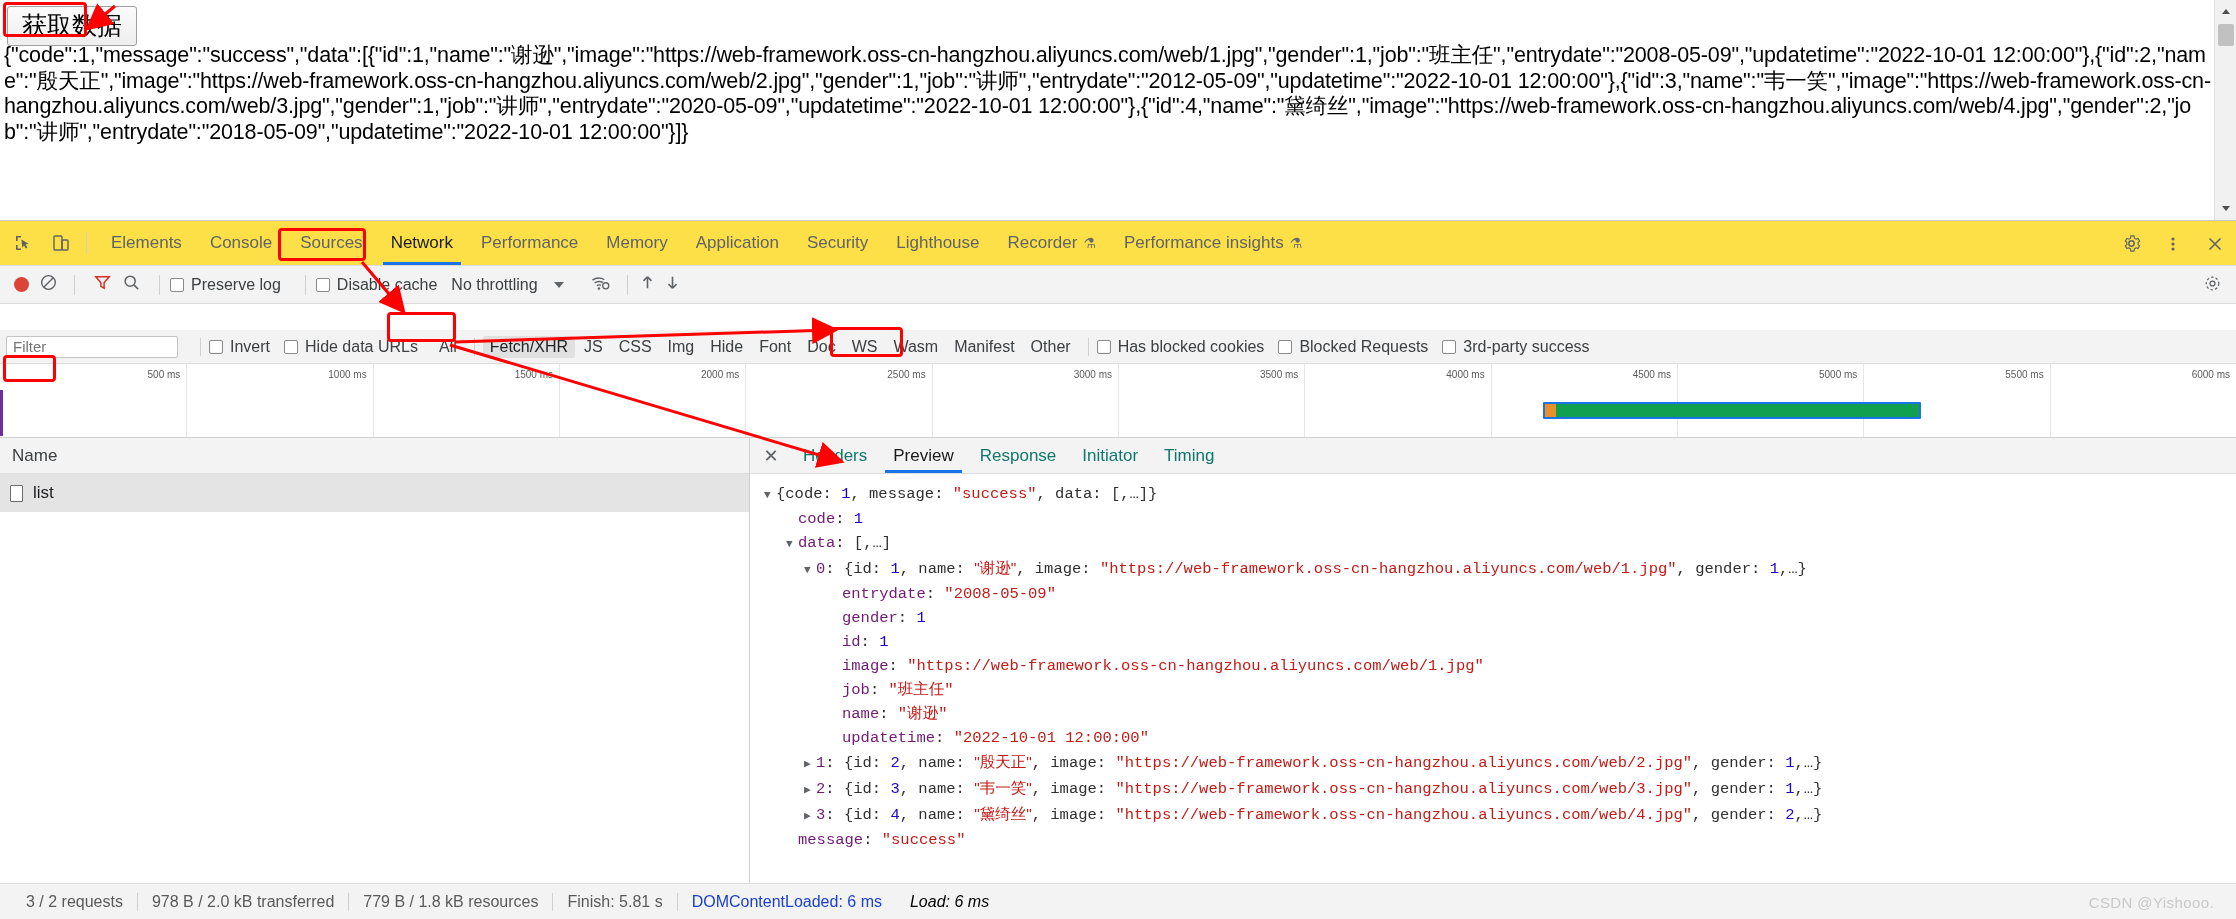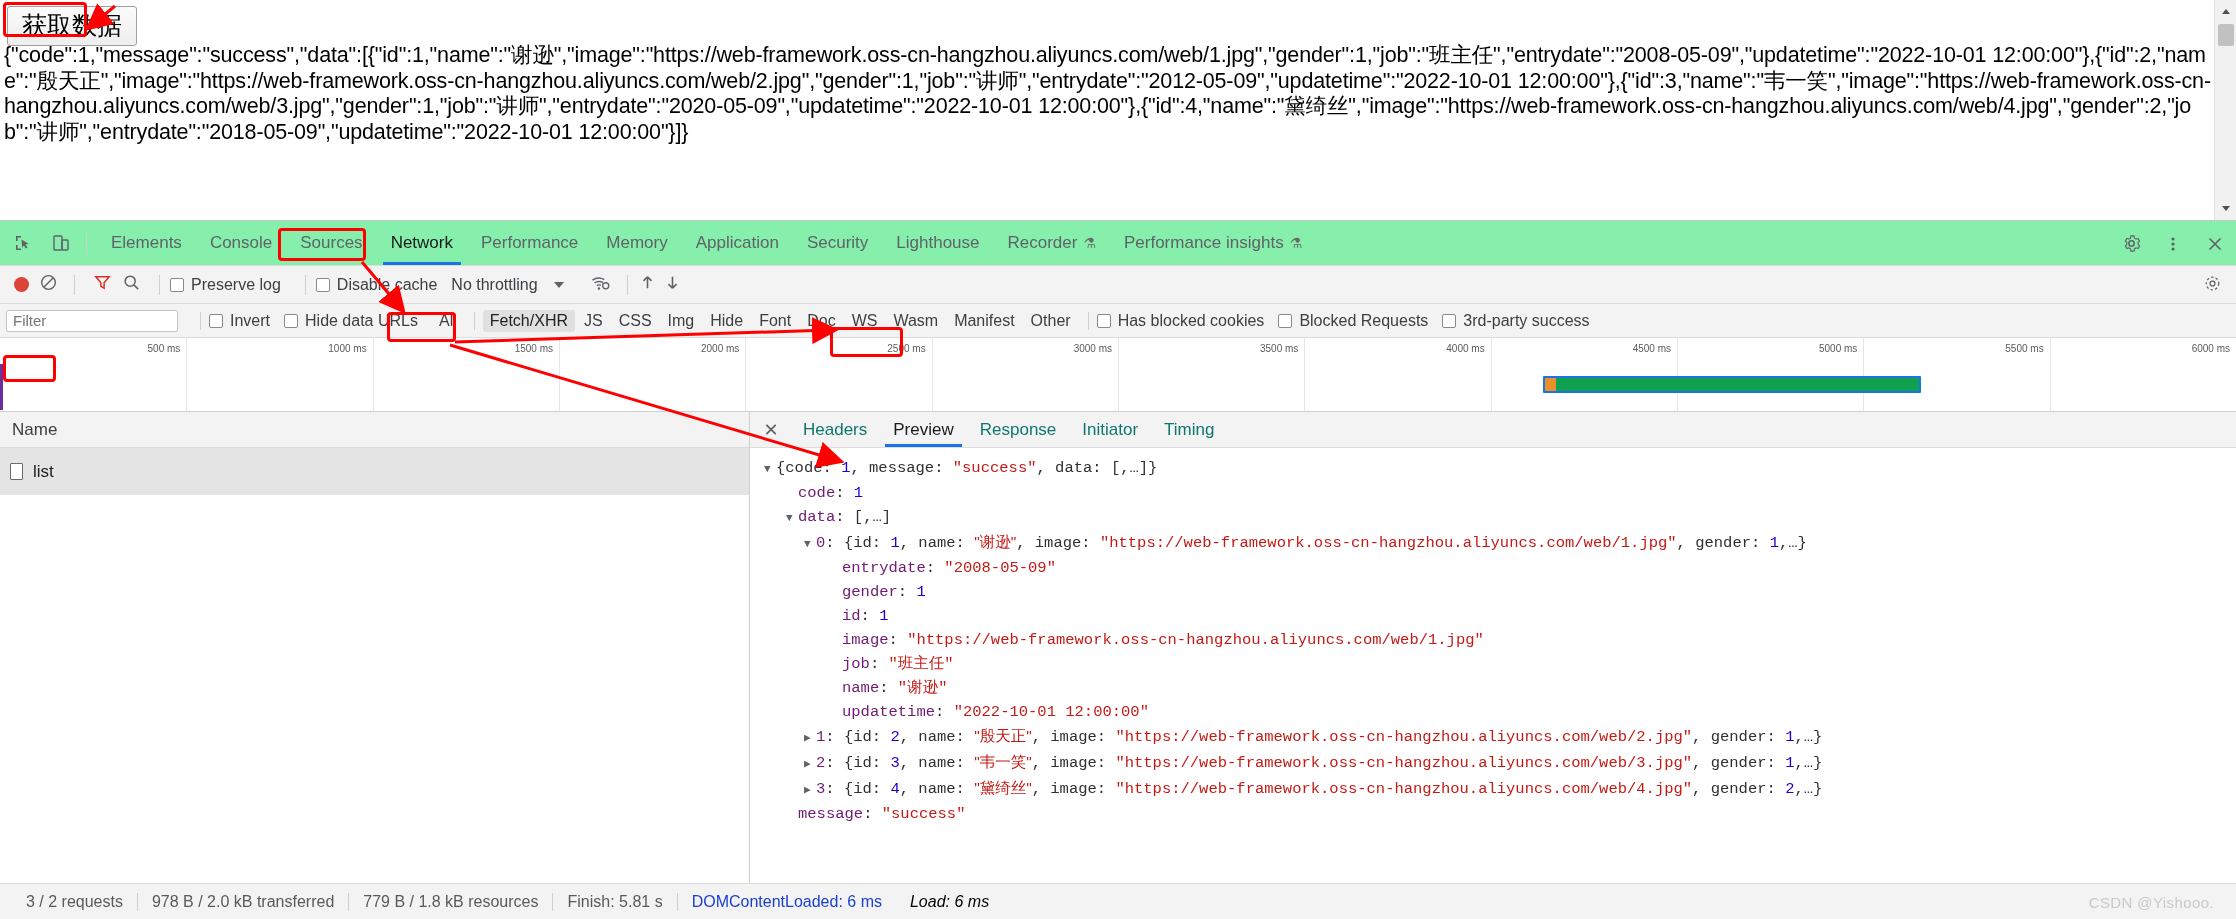--- a/index.html
+++ b/index.html
@@ -67,21 +67,21 @@
     position:absolute; left:0; top:220px; width:2236px; height:699px;
     background:#ffffff;
     border-top:1px solid #cacaca;
     font-family:"Liberation Sans", sans-serif;
     font-size:17px;
     color:#5a5a5a;
   }
 
   
   #dt-tabbar {
-    position:relative; height:45px; background:#86efac;
+    position:relative; height:45px; background:#fde047;
     border-bottom:1px solid #dcdcdc;
     display:flex; align-items:center;
   }
   .dt-icobtn {
     width:30px; height:30px; margin-left:8px;
     display:flex; align-items:center; justify-content:center;
     cursor:pointer;
   }
   .dt-sep { width:1px; height:22px; background:#cfcfcf; margin:0 10px; }
   .dt-tab {
@@ -123,21 +123,21 @@
   .caret-dn {
     width:0;height:0;border-left:5px solid transparent;border-right:5px solid transparent;
     border-top:6px solid #5f6368; margin:0 12px 0 16px;
   }
 
   
   #dt-filterbar {
     position:relative; height:34px; background:#f3f3f3;
     border-bottom:1px solid #dcdcdc;
     display:flex; align-items:center; padding-left:6px;
-    font-size:16px; color:#3c4043;
+    font-size:16px; color:#3c4043;margin-top:26px;
   }
   #filter-input {
     width:172px; height:22px; border:1px solid #c4c4c4; border-radius:2px;
     background:#fff; font-size:15px; color:#9aa0a6;
     padding:0 6px; font-family:"Liberation Sans", sans-serif;
   }
   .type-chip { padding:2px 7px; border-radius:3px; cursor:pointer; margin-right:2px; white-space:nowrap;}
   .type-chip.active { background:#e0e0e0; color:#202124; }
   .fb-sep { width:1px; height:18px; background:#cfcfcf; margin:0 8px; }
 
@@ -171,21 +171,21 @@
   #req-pane {
     width:750px; border-right:1px solid #cfcfcf; background:#fff;
     position:relative;
   }
   .name-header {
     height:36px; background:#f3f3f3; border-bottom:1px solid #dcdcdc;
     display:flex; align-items:center; padding-left:12px;
     font-size:17px; color:#3c4043;
   }
   .req-row {
-    height:47px; display:flex; align-items:center; padding-left:10px;
+    height:38px; display:flex; align-items:center; padding-left:10px;
     background:#e4e4e4; font-size:17px; color:#202124; cursor:pointer;
   }
   .req-row .doc-ico {
     width:13px; height:17px; border:1px solid #6b6b6b; border-radius:1px;
     margin-right:10px; background:#fff; flex:none;
   }
 
   #detail-pane { flex:1; background:#fff; position:relative; }
   #detail-tabs {
     height:36px; background:#f3f3f3; border-bottom:1px solid #dcdcdc;

